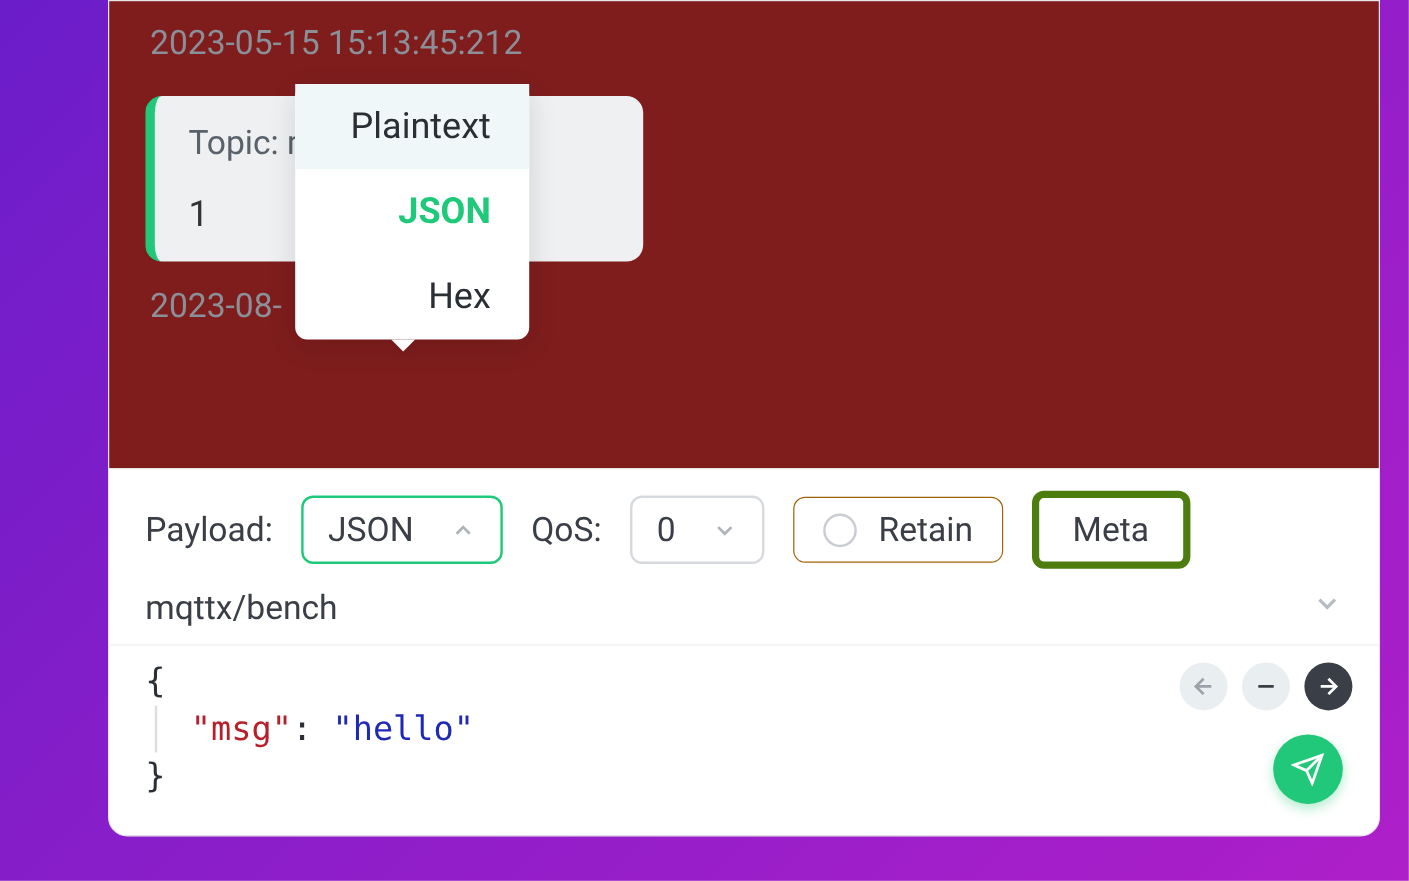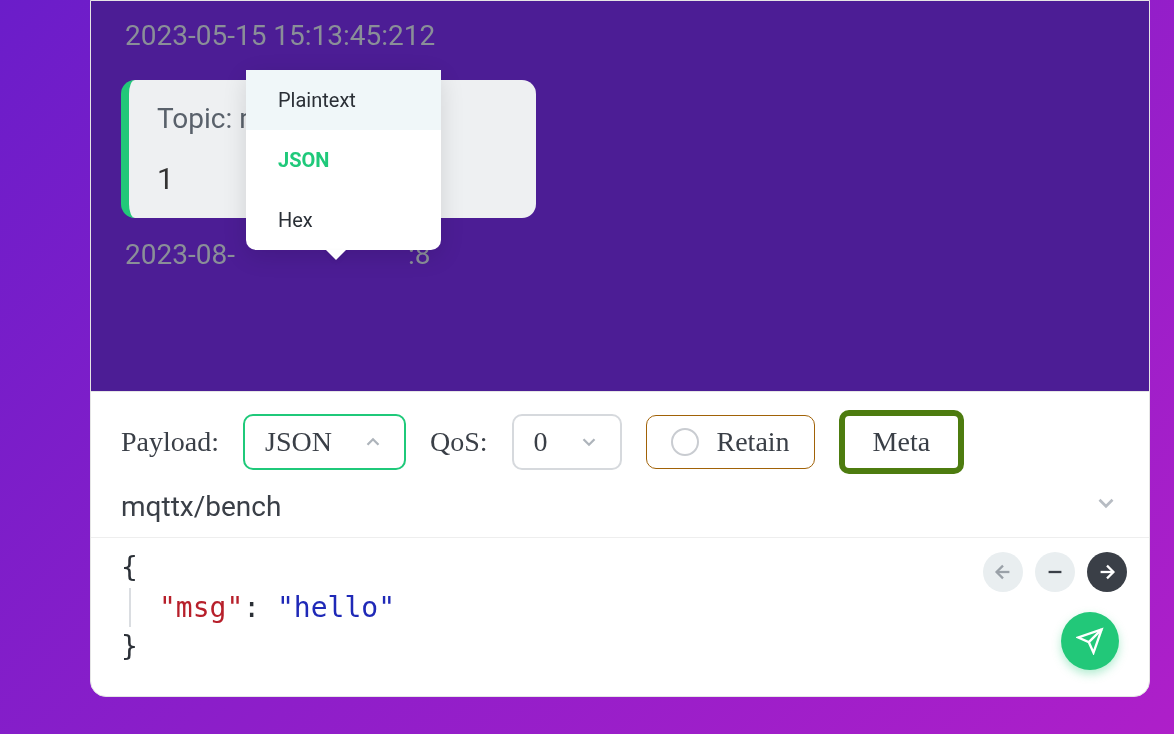--- a/index.html
+++ b/index.html
@@ -19,21 +19,21 @@
     height: 697px;
     background: #fff;
     border-radius: 0 0 16px 16px;
     border: 1px solid #e5e5e5;
     display: flex;
     flex-direction: column;
     overflow: visible;
   }
   .messages-area {
     flex: 1;
-    background: #4c1d95;
+    background: #7f1d1d;
     padding: 10px 30px 30px 30px;
     position: relative;
     overflow: visible;
   }
   .timestamp {
     color: #8a8f98;
     font-size: 28px;
     margin: 8px 0 10px 4px;
   }
   .msg-bubble {
@@ -72,36 +72,36 @@
     bottom: -10px;
     left: 80px;
     width: 0; height: 0;
     border-left: 10px solid transparent;
     border-right: 10px solid transparent;
     border-top: 10px solid #fff;
     filter: drop-shadow(0 2px 2px rgba(0,0,0,0.05));
   }
   .dd-item {
     padding: 18px 32px;
-    font-size: 20px;
+    font-size: 30px;
     color: #2a2f36;
     cursor: pointer;
+    text-align: right;
   }
   .dd-item.hovered { background: #f0f7f9; }
   .dd-item.selected { color: #1fc97a; font-weight: 700; }
   
   .publish-bar {
     border-top: 1px solid #e6e6e6;
     padding: 18px 30px 6px 30px;
     display: flex;
     align-items: center;
     gap: 24px;
     font-size: 28px;
     color: #3a3f47;
-    font-family: Liberation Serif, serif;
   }
   .label { color: #3a3f47; }
   .select-box {
     display: inline-flex;
     align-items: center;
     gap: 30px;
     border: 2px solid #d6d9dd;
     border-radius: 10px;
     padding: 10px 20px;
     font-size: 28px;

